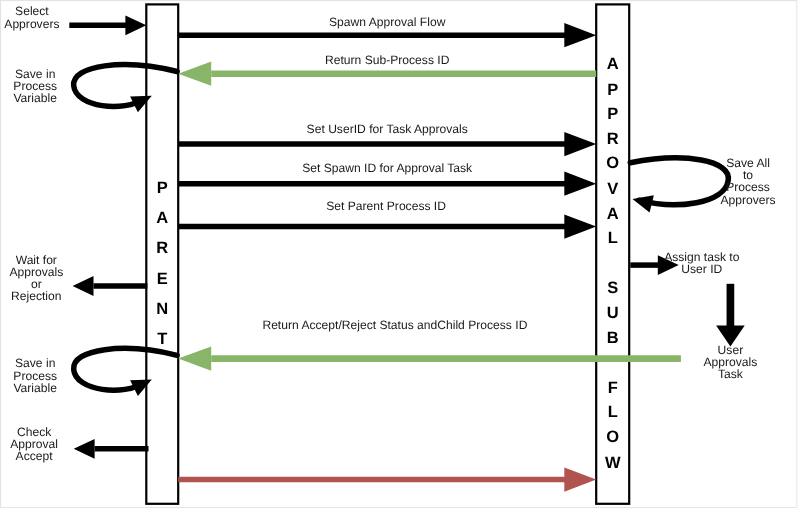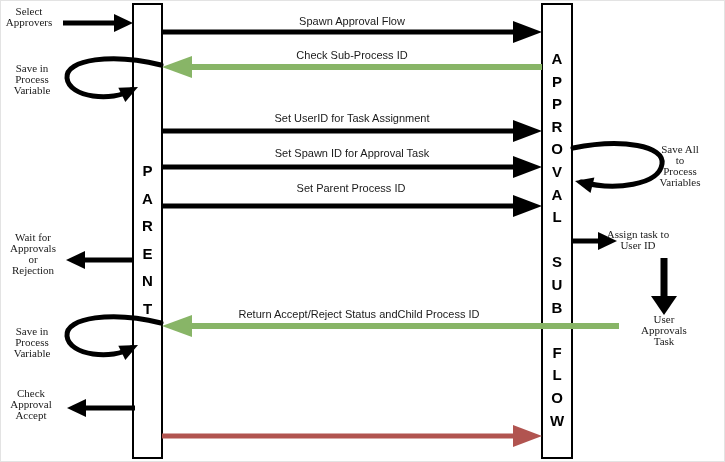--- a/index.html
+++ b/index.html
@@ -21,21 +21,21 @@
   .f-red{fill:var(--c-red,#b15450);}
   .loop{fill:none;stroke-width:5;stroke-linecap:round;}
   .lifeline-rect{fill:var(--c-bar_fill,#fff);stroke:var(--c-black,#000);stroke-width:2;}
   .msg-label{
     position:absolute;transform:translateX(-50%);
     font-size:11px;color:#1a1a1a;white-space:nowrap;text-align:right;
   }
   .note{
     position:absolute;transform:translateX(-50%);
     font-size:11px;line-height:11px;color:#1a1a1a;
-    text-align:center;white-space:pre-line;font-family:Liberation Serif, serif;
+    text-align:center;white-space:pre-line;
   }
   .vlabel{
     position:absolute;font-weight:bold;color:#000;
     text-align:center;white-space:pre-line;
   }
   .vlabel-parent{left:132px;width:29px;top:156px;font-size:15px;line-height:27.5px;}
   .vlabel-sub{left:541px;width:30px;top:47px;font-size:15px;line-height:22.6px;}
 </style>
 </head>
 <body>
@@ -141,42 +141,42 @@
 S
 U
 B
 
 F
 L
 O
 W</div>
 
   <div class="msg-label" style="left:351px;top:14px">Spawn Approval Flow</div>
-  <div class="msg-label" style="left:351px;top:48px">Check Sub-Process ID</div>
-  <div class="msg-label" style="left:351px;top:111px">Set UserID for Task Assignment</div>
+  <div class="msg-label" style="left:351px;top:48px">Return Sub-Process ID</div>
+  <div class="msg-label" style="left:351px;top:111px">Set UserID for Task Approvals</div>
   <div class="msg-label" style="left:351px;top:146px">Set Spawn ID for Approval Task</div>
   <div class="msg-label" style="left:350px;top:181px">Set Parent Process ID</div>
-  <div class="msg-label" style="left:358px;top:307px">Return Accept/Reject Status andChild Process ID</div>
+  <div class="msg-label" style="left:358px;top:289px">Return Accept/Reject Status andChild Process ID</div>
 
   <div class="note" style="left:28px;top:5px">Select
 Approvers</div>
   <div class="note" style="left:31px;top:62px">Save in
 Process
 Variable</div>
   <div class="note" style="left:32px;top:231px">Wait for
 Approvals
 or
 Rejection</div>
   <div class="note" style="left:31px;top:325px">Save in
 Process
 Variable</div>
   <div class="note" style="left:30px;top:387px">Check
 Approval
 Accept</div>
   <div class="note" style="left:679px;top:143px">Save All to
 Process
-Variables</div>
+Approvers</div>
   <div class="note" style="left:637px;top:228px">Assign task to
 User ID</div>
   <div class="note" style="left:663px;top:313px">User Approvals
 Task</div>
 
 </div>
 
 </body></html>

